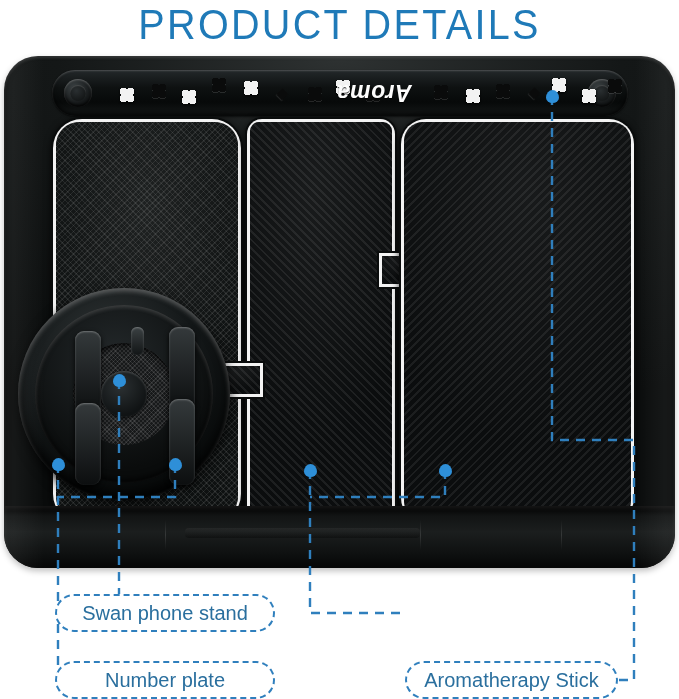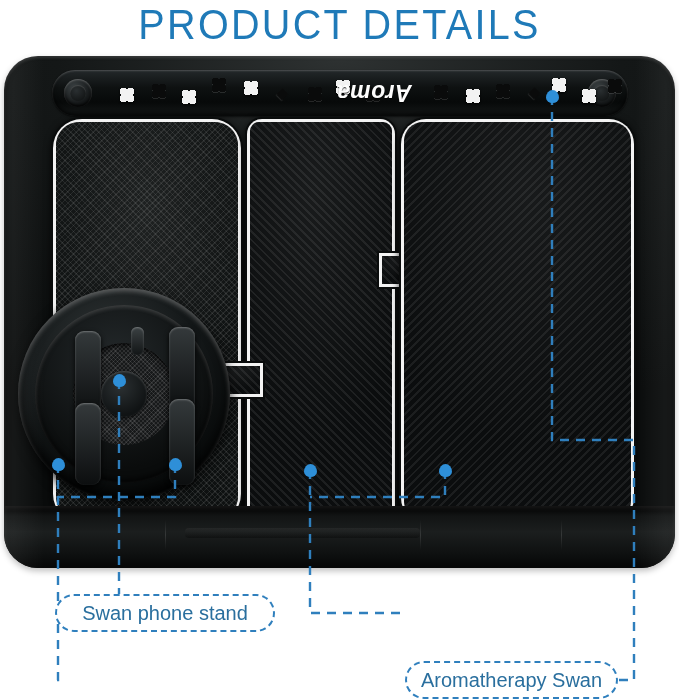--- a/index.html
+++ b/index.html
@@ -329,14 +329,15 @@
   </svg>
 
   <div class="dot" style="left:552px;top:96px;"></div>
   <div class="dot" style="left:445px;top:470px;"></div>
   <div class="dot" style="left:310px;top:470px;"></div>
   <div class="dot" style="left:175px;top:464px;"></div>
   <div class="dot" style="left:58px;top:464px;"></div>
   <div class="dot" style="left:119px;top:380px;"></div>
 
   <div class="pill" id="pill-swan">Swan phone stand</div>
-  <div class="pill" id="pill-aroma">Aromatherapy Swan</div>
+  <div class="pill" id="pill-number">Number plate</div>
+  <div class="pill" id="pill-aroma">Aromatherapy Stick</div>
 </div>
 
 </body></html>

